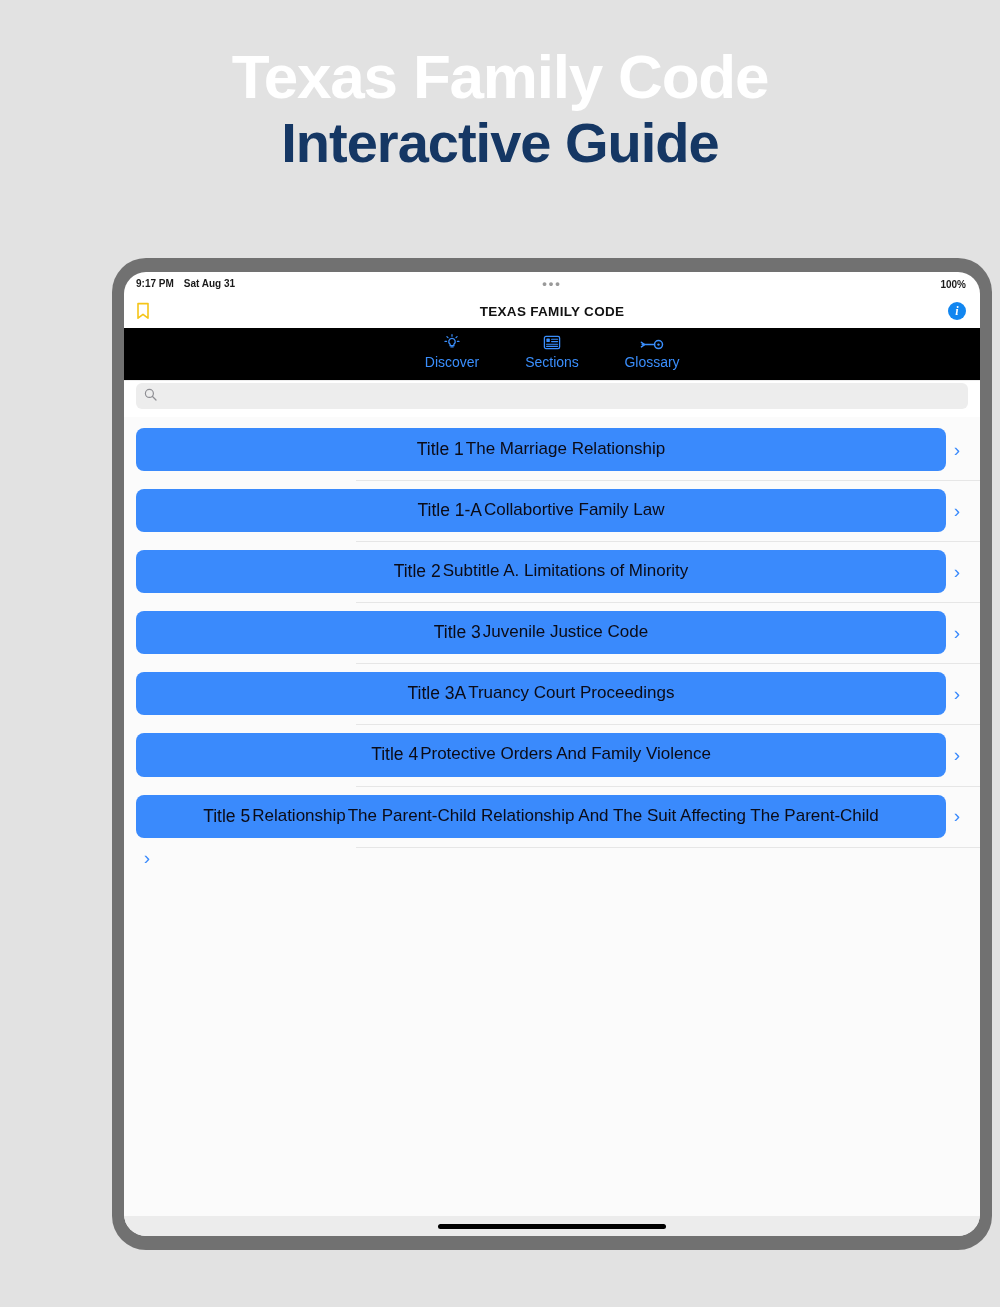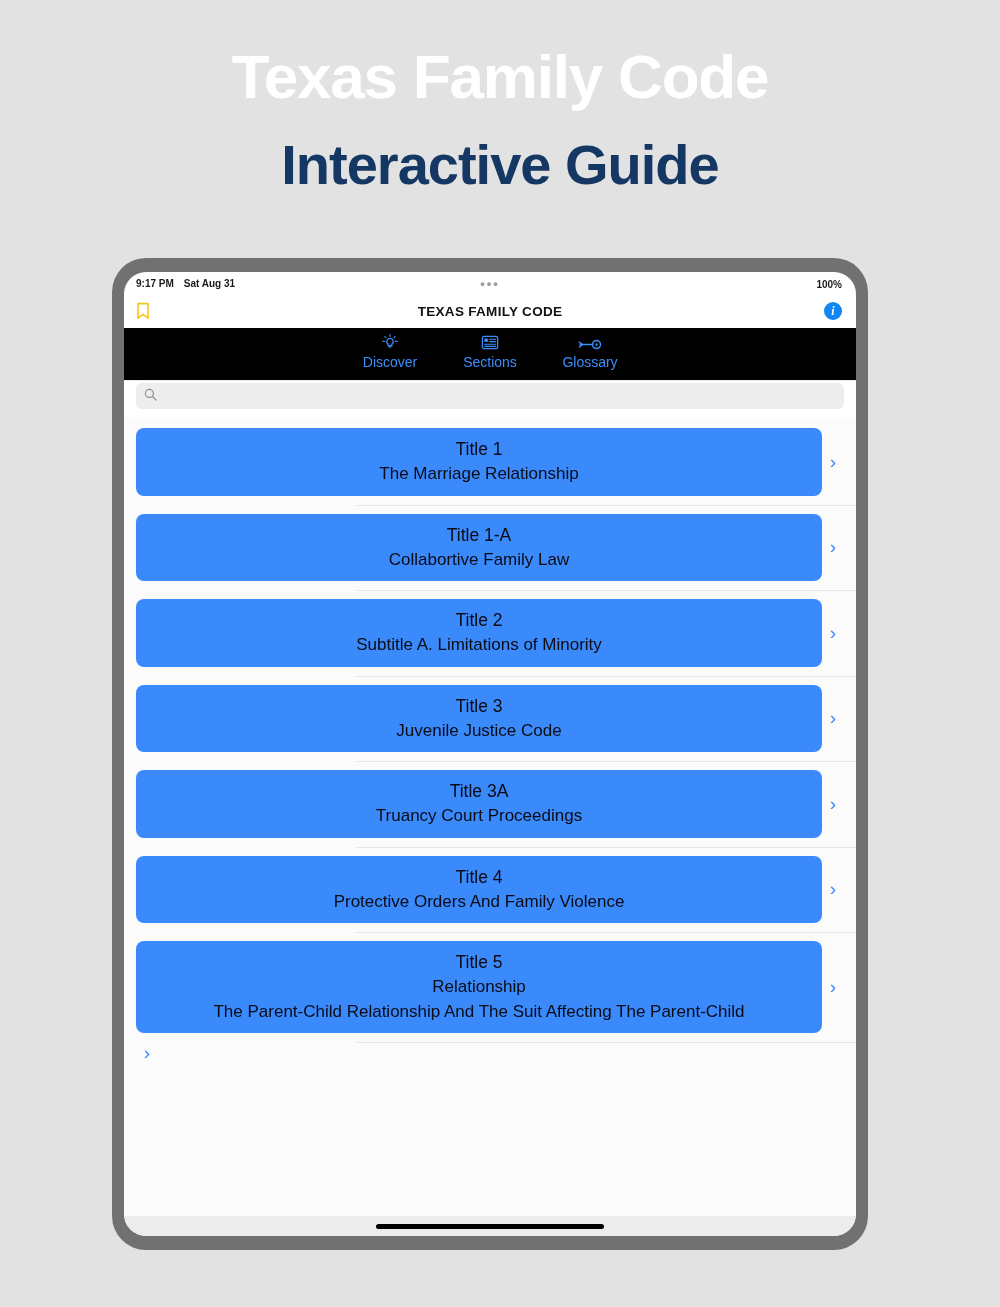--- a/index.html
+++ b/index.html
@@ -29,29 +29,29 @@
     color: #ffffff;
     letter-spacing: -1.2px;
     line-height: 1.08;
   }
   .promo-line2 {
     font-size: 56px;
     font-weight: bold;
     color: #153764;
     letter-spacing: -1.0px;
     line-height: 1.12;
-    margin-top: 23px;
+    margin-top: 1px;
   }
 
   
   .device {
     position: absolute;
     left: 112px;
     top: 258px;
-    width: 756px;
+    width: 880px;
     height: 992px;
     background: #717171;
     border-radius: 34px;
     box-sizing: border-box;
     padding: 14px 12px 14px 12px;
   }
   .screen {
     width: 100%;
     height: 100%;
     background: #ffffff;
@@ -220,21 +220,21 @@
   }
   .card {
     flex: 1 1 auto;
     background: #3a8afc;
     border-radius: 8px;
     margin: 9px 0 9px 0;
     padding: 10px 12px;
     text-align: center;
     color: #0b0b16;
     display: flex;
-    flex-direction: column;
+    flex-direction: row;
     justify-content: center;
     gap: 2px;
   }
   .card-title { font-size: 17.5px; line-height: 1.32; }
   .card-sub   { font-size: 17px; line-height: 1.32; }
   .chevron {
     flex: 0 0 22px;
     display: flex;
     align-items: center;
     justify-content: center;

